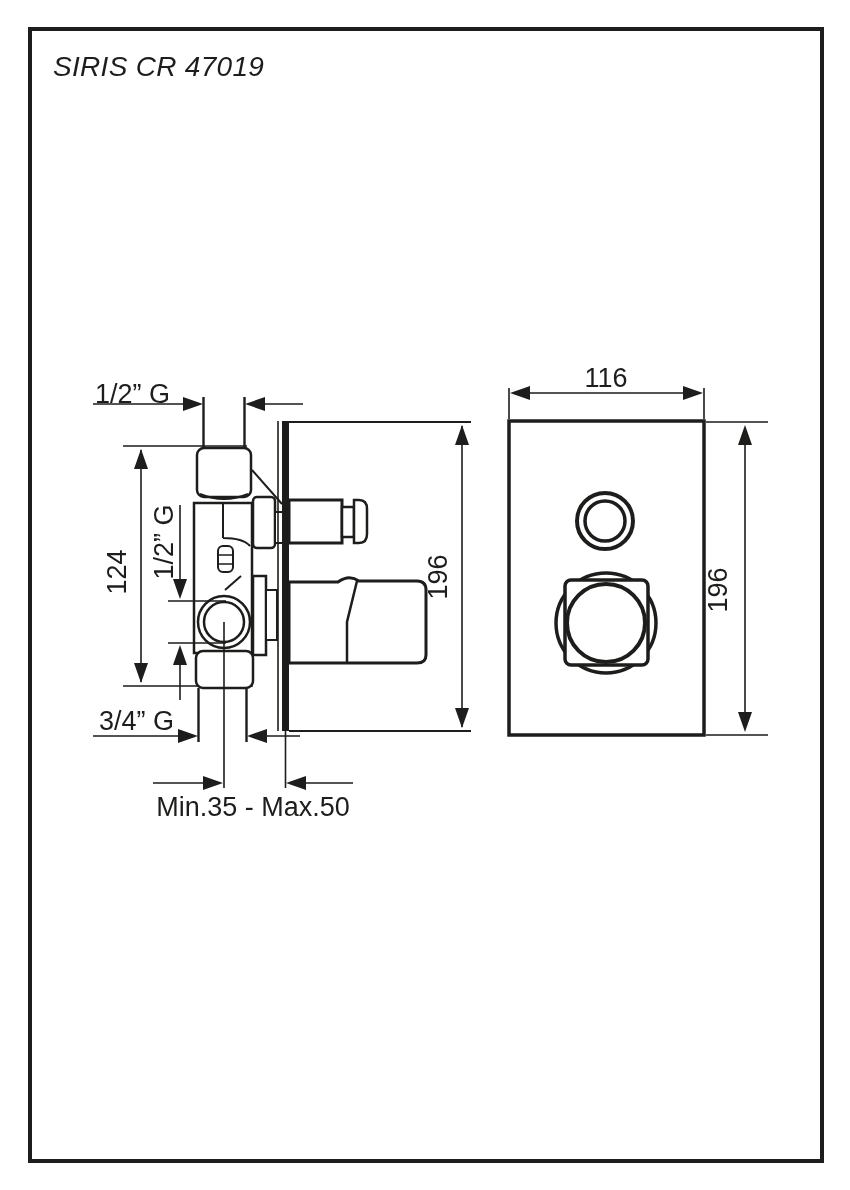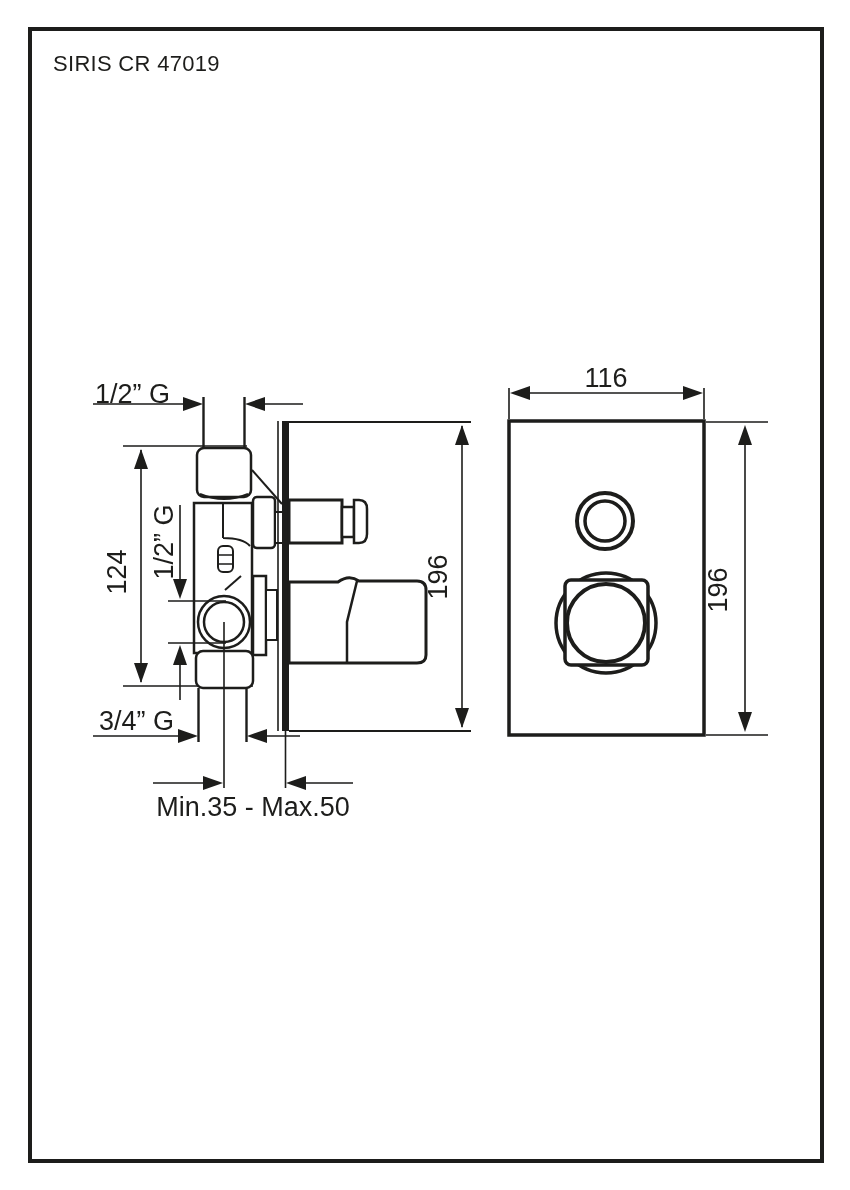--- a/index.html
+++ b/index.html
@@ -5,22 +5,22 @@
   html,body{margin:0;padding:0;background:#e8e8e8;}
   .sheet{
     position:relative;width:850px;height:1190px;background:#ffffff;
     font-family:"Liberation Sans",sans-serif;overflow:hidden;margin:0 auto;
   }
   .frame{
     position:absolute;left:28px;top:27px;width:796px;height:1136px;
     border:4px solid #1d1d1b;box-sizing:border-box;pointer-events:none;
   }
   .title{
-    position:absolute;left:53px;top:52px;font-size:22px;line-height:1.1;
-    color:#1d1d1b;letter-spacing:0.3px;
+    position:absolute;left:53px;top:52px;font-size:28px;line-height:1.1;
+    color:#1d1d1b;letter-spacing:0.3px;font-style:italic;
   }
   svg{position:absolute;left:0;top:0;}
   svg text{
     font-family:"Liberation Sans",sans-serif;font-size:27px;fill:#1d1d1b;
   }
   .ln{stroke:#1d1d1b;fill:none;}
   .shape{stroke:#1d1d1b;fill:#ffffff;}
   .arr{fill:#1d1d1b;stroke:none;}
 </style>
 </head>

